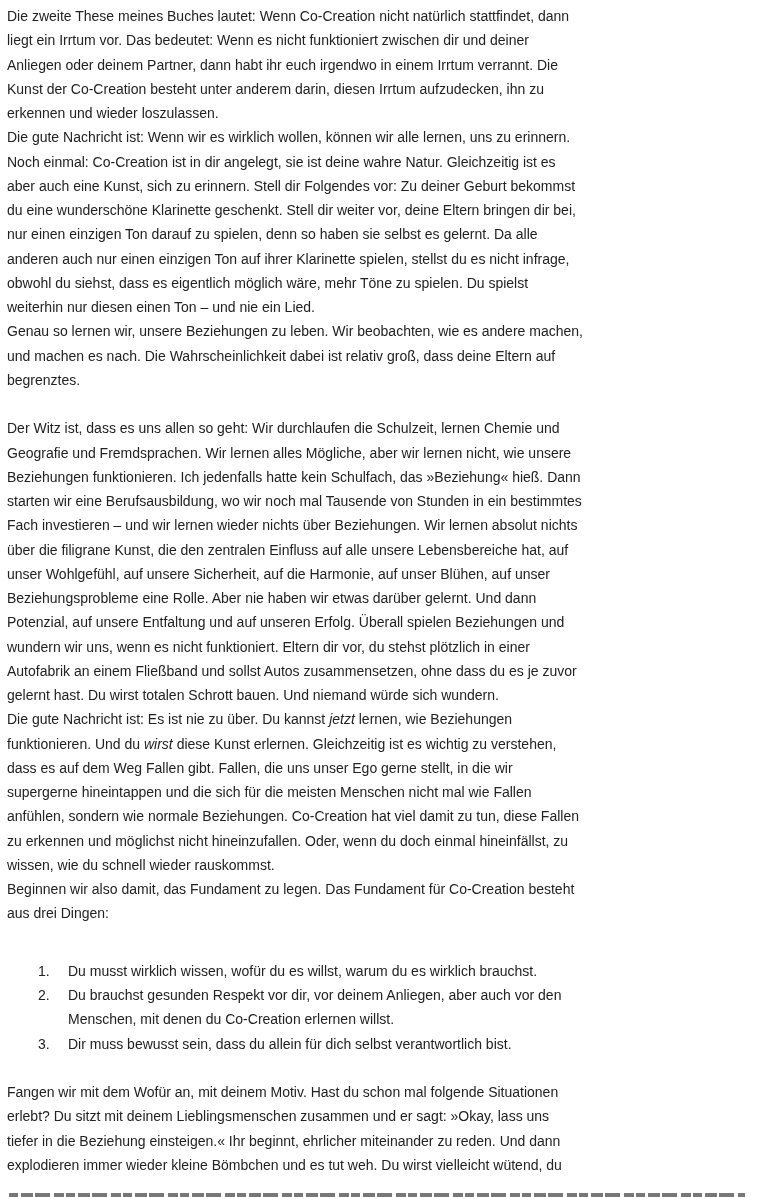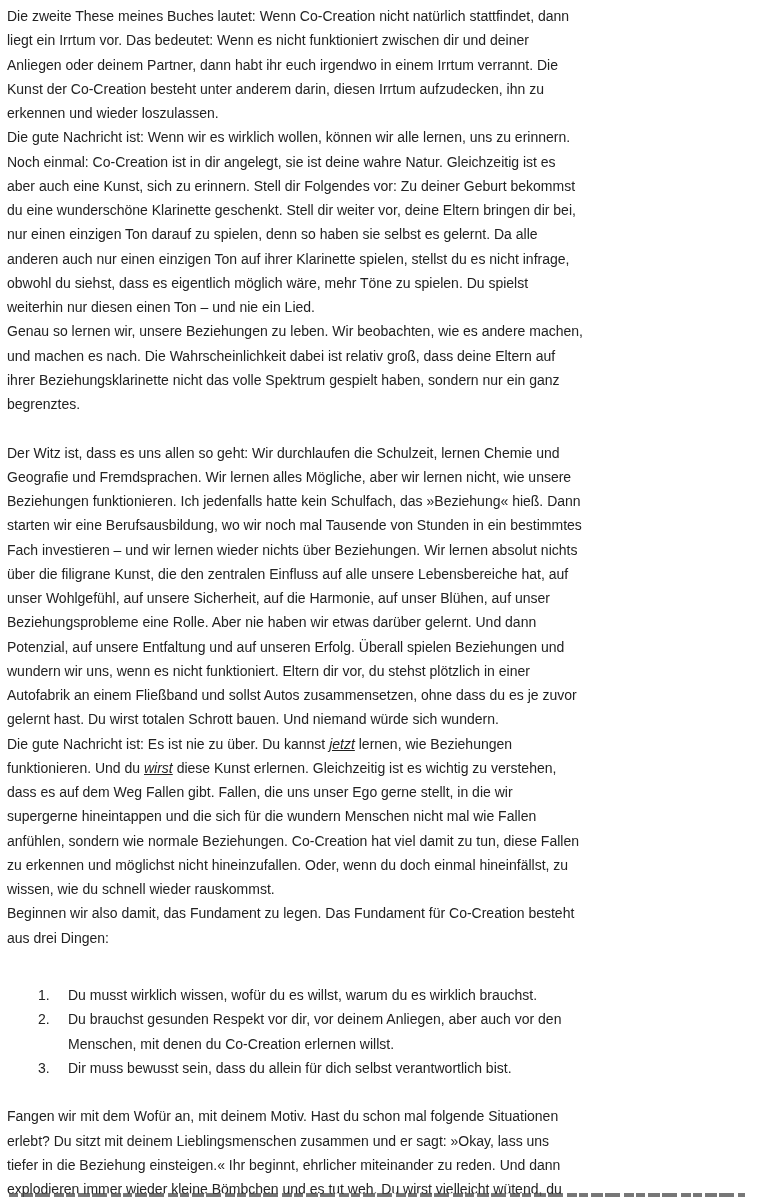--- a/index.html
+++ b/index.html
@@ -12,21 +12,21 @@
     box-sizing: border-box;
     padding: 4px 6px 0 7px;
     font-family: "Liberation Sans", sans-serif;
     font-size: 14px;
     line-height: 24.25px;
     color: #222222;
   }
   .para { margin: 0; }
   .line { white-space: nowrap; height: 24.25px; }
   .blank-line { height: 24.25px; }
-  .it { font-style: italic; text-decoration: underline; }
+  .it { font-style: italic; }
   .olist { margin-top: 9px; }
   .li { display: flex; }
   .num { flex: none; width: 30px; margin-left: 31px; }
   .litext { flex: none; }
   .clipped-band {
     position: absolute;
     left: 9px;
     right: 24px;
     bottom: 0;
     height: 4px;
@@ -56,21 +56,20 @@
         <div class="line">aber auch eine Kunst, sich zu erinnern. Stell dir Folgendes vor: Zu deiner Geburt bekommst</div>
         <div class="line">du eine wunderschöne Klarinette geschenkt. Stell dir weiter vor, deine Eltern bringen dir bei,</div>
         <div class="line">nur einen einzigen Ton darauf zu spielen, denn so haben sie selbst es gelernt. Da alle</div>
         <div class="line">anderen auch nur einen einzigen Ton auf ihrer Klarinette spielen, stellst du es nicht infrage,</div>
         <div class="line">obwohl du siehst, dass es eigentlich möglich wäre, mehr Töne zu spielen. Du spielst</div>
         <div class="line">weiterhin nur diesen einen Ton – und nie ein Lied.</div>
       </div>
       <div class="para">
         <div class="line">Genau so lernen wir, unsere Beziehungen zu leben. Wir beobachten, wie es andere machen,</div>
         <div class="line">und machen es nach. Die Wahrscheinlichkeit dabei ist relativ groß, dass deine Eltern auf</div>
-        <div class="line">ihrer Beziehungsklarinette nicht das volle Spektrum gespielt haben, sondern nur ein ganz</div>
         <div class="line">begrenztes.</div>
       </div>
       <div class="blank-line"></div>
       <div class="para">
         <div class="line">Der Witz ist, dass es uns allen so geht: Wir durchlaufen die Schulzeit, lernen Chemie und</div>
         <div class="line">Geografie und Fremdsprachen. Wir lernen alles Mögliche, aber wir lernen nicht, wie unsere</div>
         <div class="line">Beziehungen funktionieren. Ich jedenfalls hatte kein Schulfach, das »Beziehung« hieß. Dann</div>
         <div class="line">starten wir eine Berufsausbildung, wo wir noch mal Tausende von Stunden in ein bestimmtes</div>
         <div class="line">Fach investieren – und wir lernen wieder nichts über Beziehungen. Wir lernen absolut nichts</div>
         <div class="line">über die filigrane Kunst, die den zentralen Einfluss auf alle unsere Lebensbereiche hat, auf</div>
@@ -78,21 +77,21 @@
         <div class="line">Beziehungsprobleme eine Rolle. Aber nie haben wir etwas darüber gelernt. Und dann</div>
         <div class="line">Potenzial, auf unsere Entfaltung und auf unseren Erfolg. Überall spielen Beziehungen und</div>
         <div class="line">wundern wir uns, wenn es nicht funktioniert. Eltern dir vor, du stehst plötzlich in einer</div>
         <div class="line">Autofabrik an einem Fließband und sollst Autos zusammensetzen, ohne dass du es je zuvor</div>
         <div class="line">gelernt hast. Du wirst totalen Schrott bauen. Und niemand würde sich wundern.</div>
       </div>
       <div class="para">
         <div class="line"><span>Die gute Nachricht ist: Es ist nie zu über. Du kannst </span><span class="it">jetzt</span><span> lernen, wie Beziehungen</span></div>
         <div class="line"><span>funktionieren. Und du </span><span class="it">wirst</span><span> diese Kunst erlernen. Gleichzeitig ist es wichtig zu verstehen,</span></div>
         <div class="line">dass es auf dem Weg Fallen gibt. Fallen, die uns unser Ego gerne stellt, in die wir</div>
-        <div class="line">supergerne hineintappen und die sich für die wundern Menschen nicht mal wie Fallen</div>
+        <div class="line">supergerne hineintappen und die sich für die meisten Menschen nicht mal wie Fallen</div>
         <div class="line">anfühlen, sondern wie normale Beziehungen. Co-Creation hat viel damit zu tun, diese Fallen</div>
         <div class="line">zu erkennen und möglichst nicht hineinzufallen. Oder, wenn du doch einmal hineinfällst, zu</div>
         <div class="line">wissen, wie du schnell wieder rauskommst.</div>
       </div>
       <div class="para">
         <div class="line">Beginnen wir also damit, das Fundament zu legen. Das Fundament für Co-Creation besteht</div>
         <div class="line">aus drei Dingen:</div>
       </div>
       <div class="blank-line"></div>
       <div class="olist">

